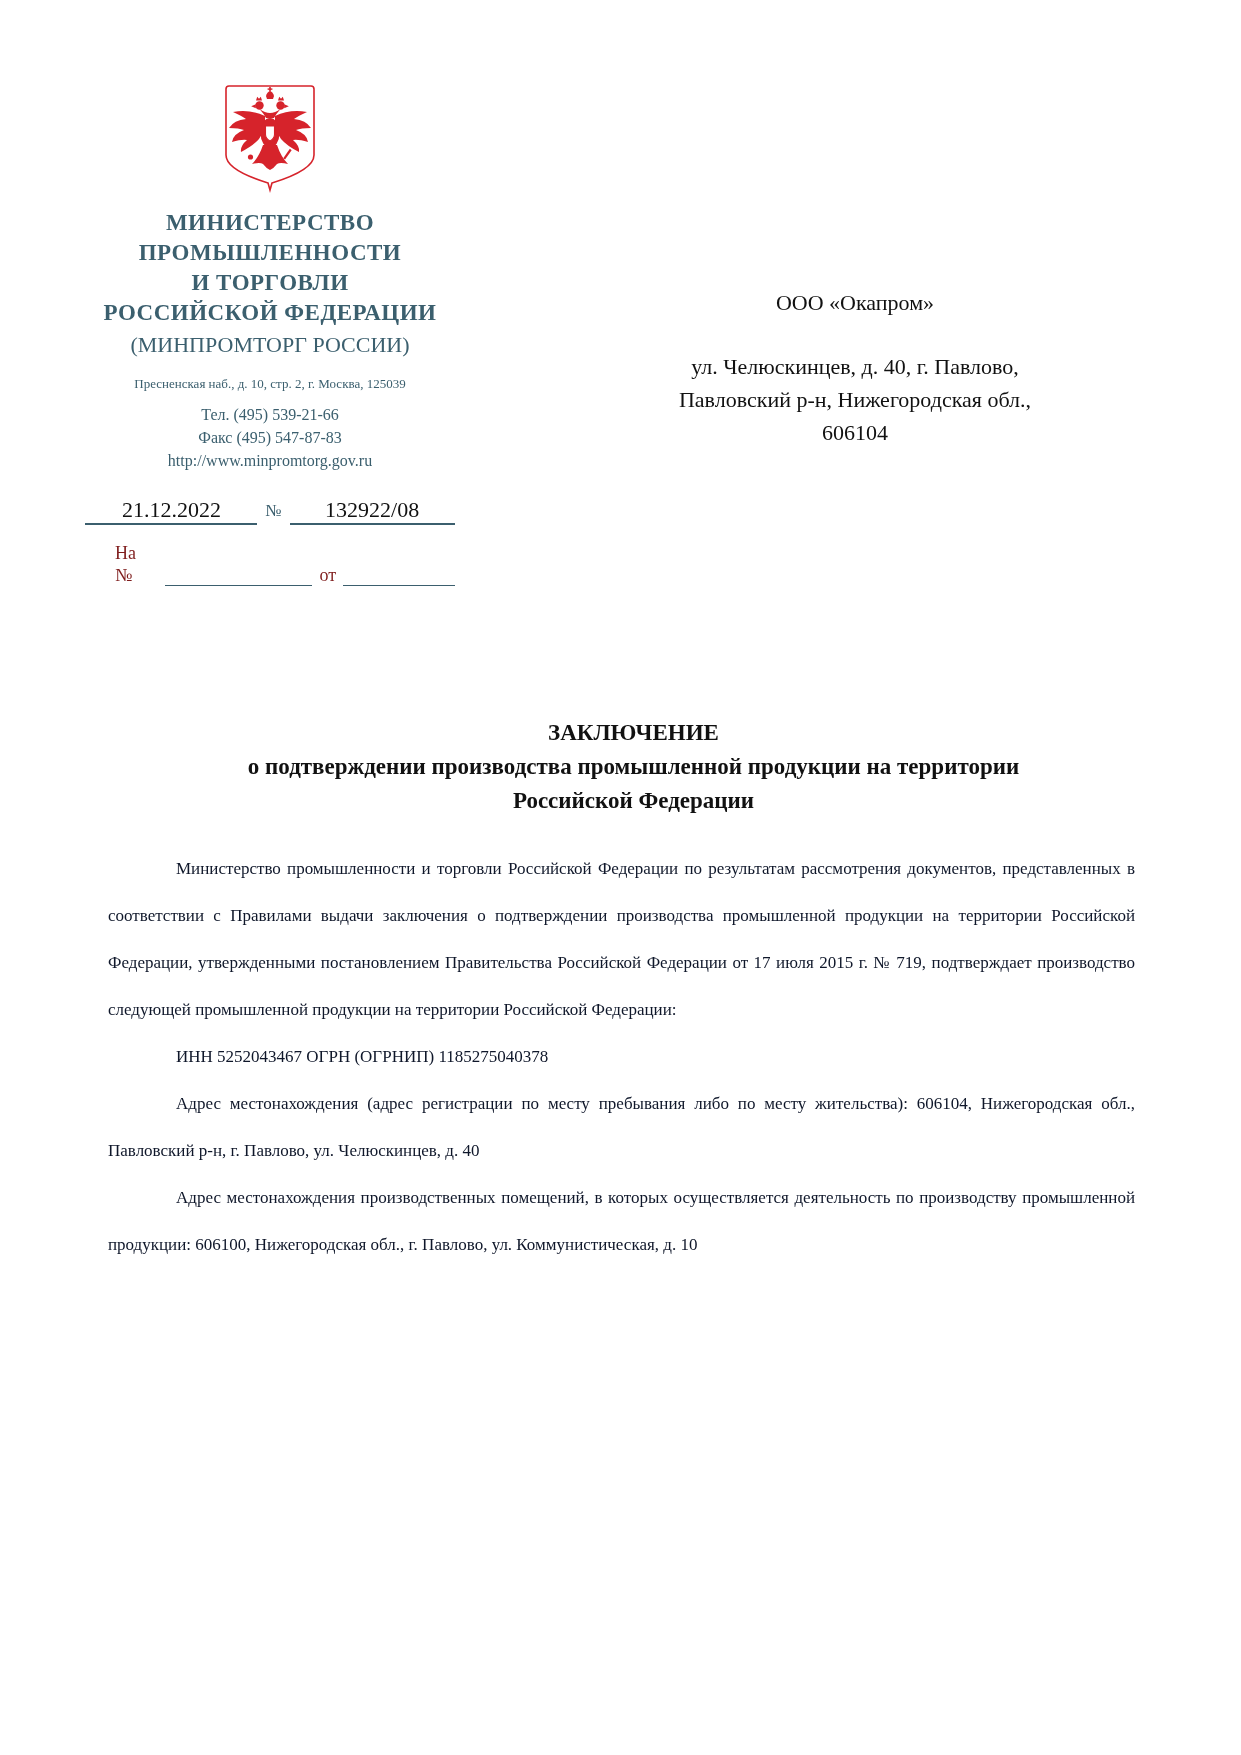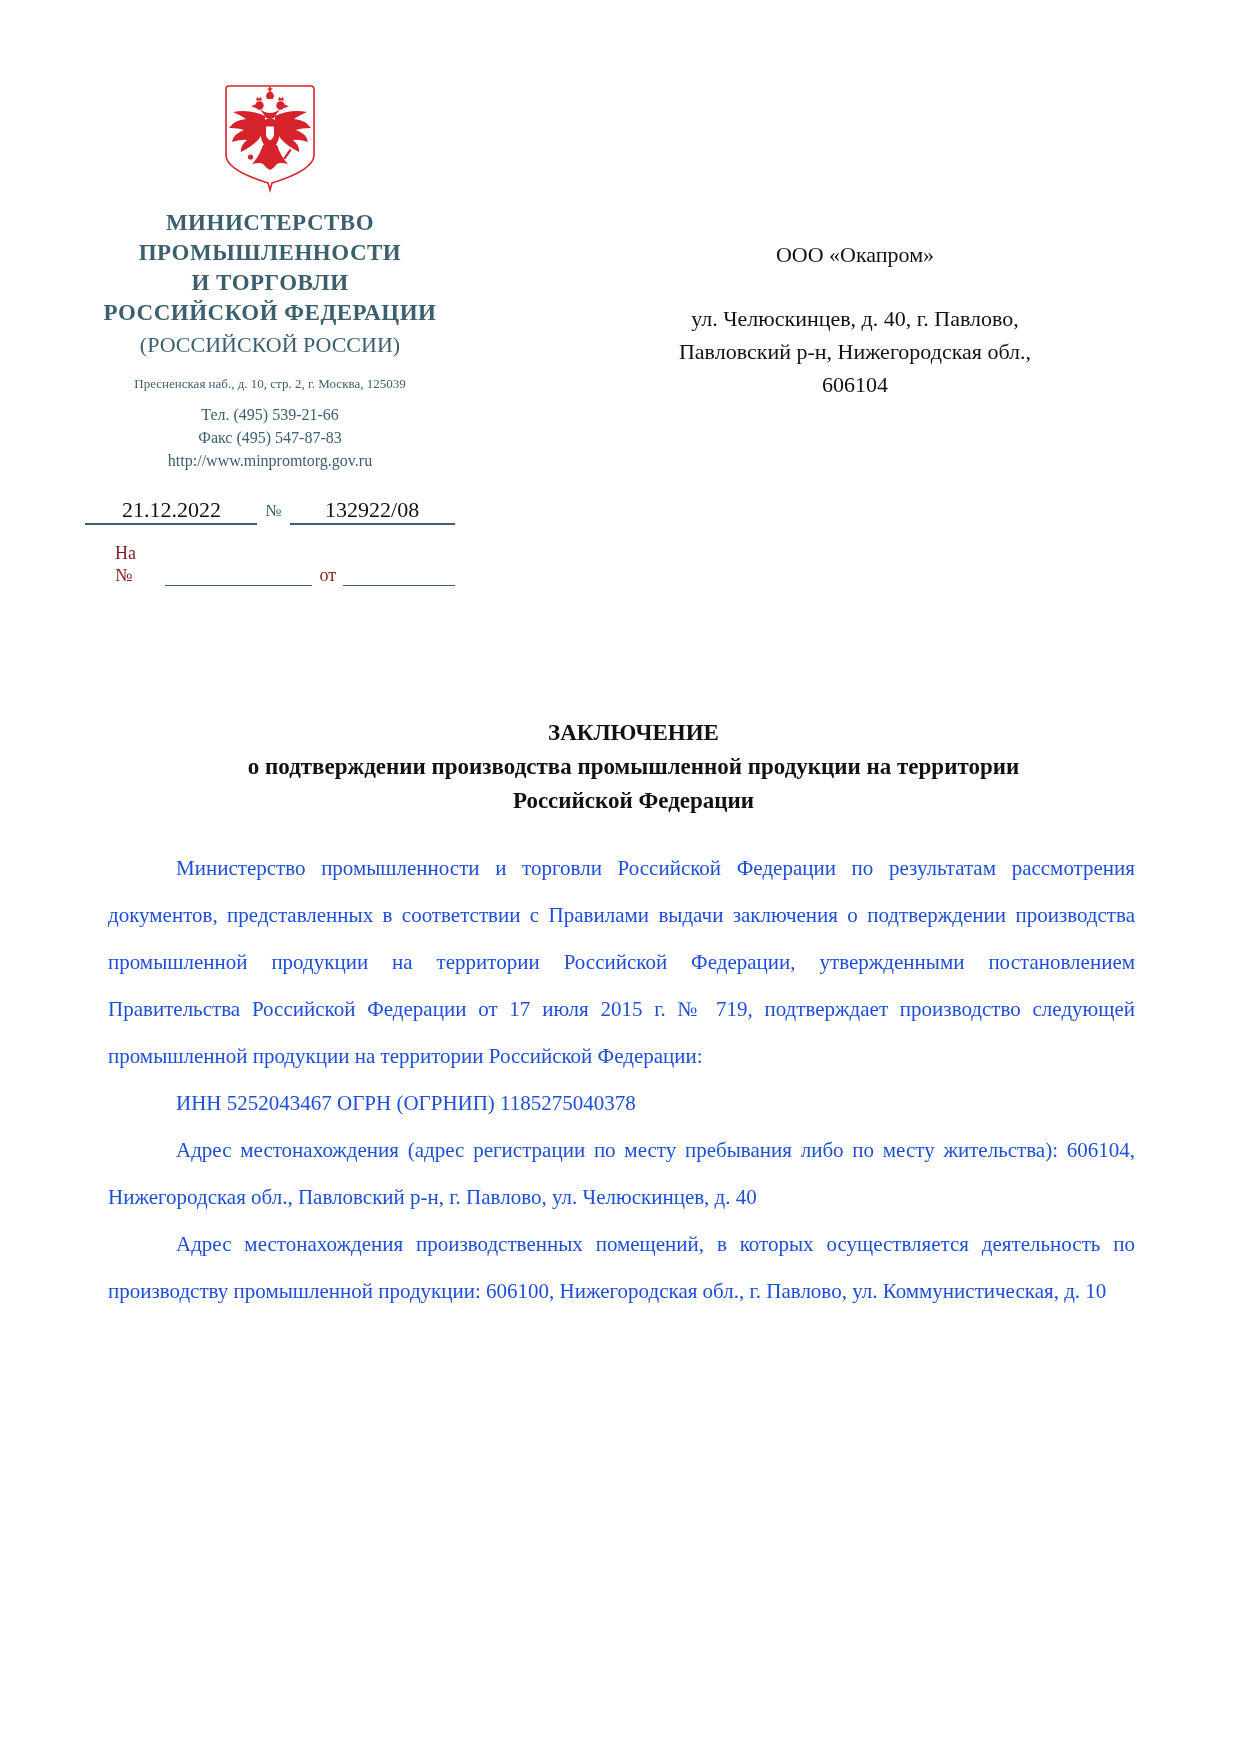--- a/index.html
+++ b/index.html
@@ -85,44 +85,44 @@
   .recipient {
     position: absolute;
     left: 615px;
     top: 238px;
     width: 480px;
     text-align: center;
     font-size: 22px;
     line-height: 33px;
     color: #111111;
   }
-  .recipient-name { margin-bottom: 31px; }
+  .recipient-name { margin-bottom: 31px; margin-top: 48px; }
 
   
   .title-block {
     position: absolute;
     left: 120px;
     top: 716px;
     width: 1027px;
     text-align: center;
     font-weight: bold;
     font-size: 23px;
     line-height: 34px;
     color: #111111;
   }
 
   
   .body-block {
     position: absolute;
     left: 108px;
     top: 845px;
     width: 1027px;
-    font-size: 21px;
+    font-size: 17px;
     line-height: 47px;
-    color: #1d4ed8;
+    color: #0f172a;
   }
   .body-par {
     text-align: justify;
     text-indent: 68px;
   }
 </style>
 </head>
 <body>
 
 <div class="page">
@@ -151,21 +151,21 @@
       </g>
       <path class="chest" d="M45.5,43 h9 v8.5 q0,4 -4.5,6.5 q-4.5,-2.5 -4.5,-6.5 Z"></path>
     </svg>
 
     <div class="ministry-name">
       <div>МИНИСТЕРСТВО</div>
       <div>ПРОМЫШЛЕННОСТИ</div>
       <div>И ТОРГОВЛИ</div>
       <div>РОССИЙСКОЙ ФЕДЕРАЦИИ</div>
     </div>
-    <div class="ministry-short">(РОССИЙСКОЙ РОССИИ)</div>
+    <div class="ministry-short">(МИНПРОМТОРГ РОССИИ)</div>
 
     <div class="lh-address">Пресненская наб., д. 10, стр. 2, г. Москва, 125039</div>
 
     <div class="lh-contacts">
       <div>Тел. (495) 539-21-66</div>
       <div>Факс (495) 547-87-83</div>
       <div>http://www.minpromtorg.gov.ru</div>
     </div>
 
     <div class="date-row">

